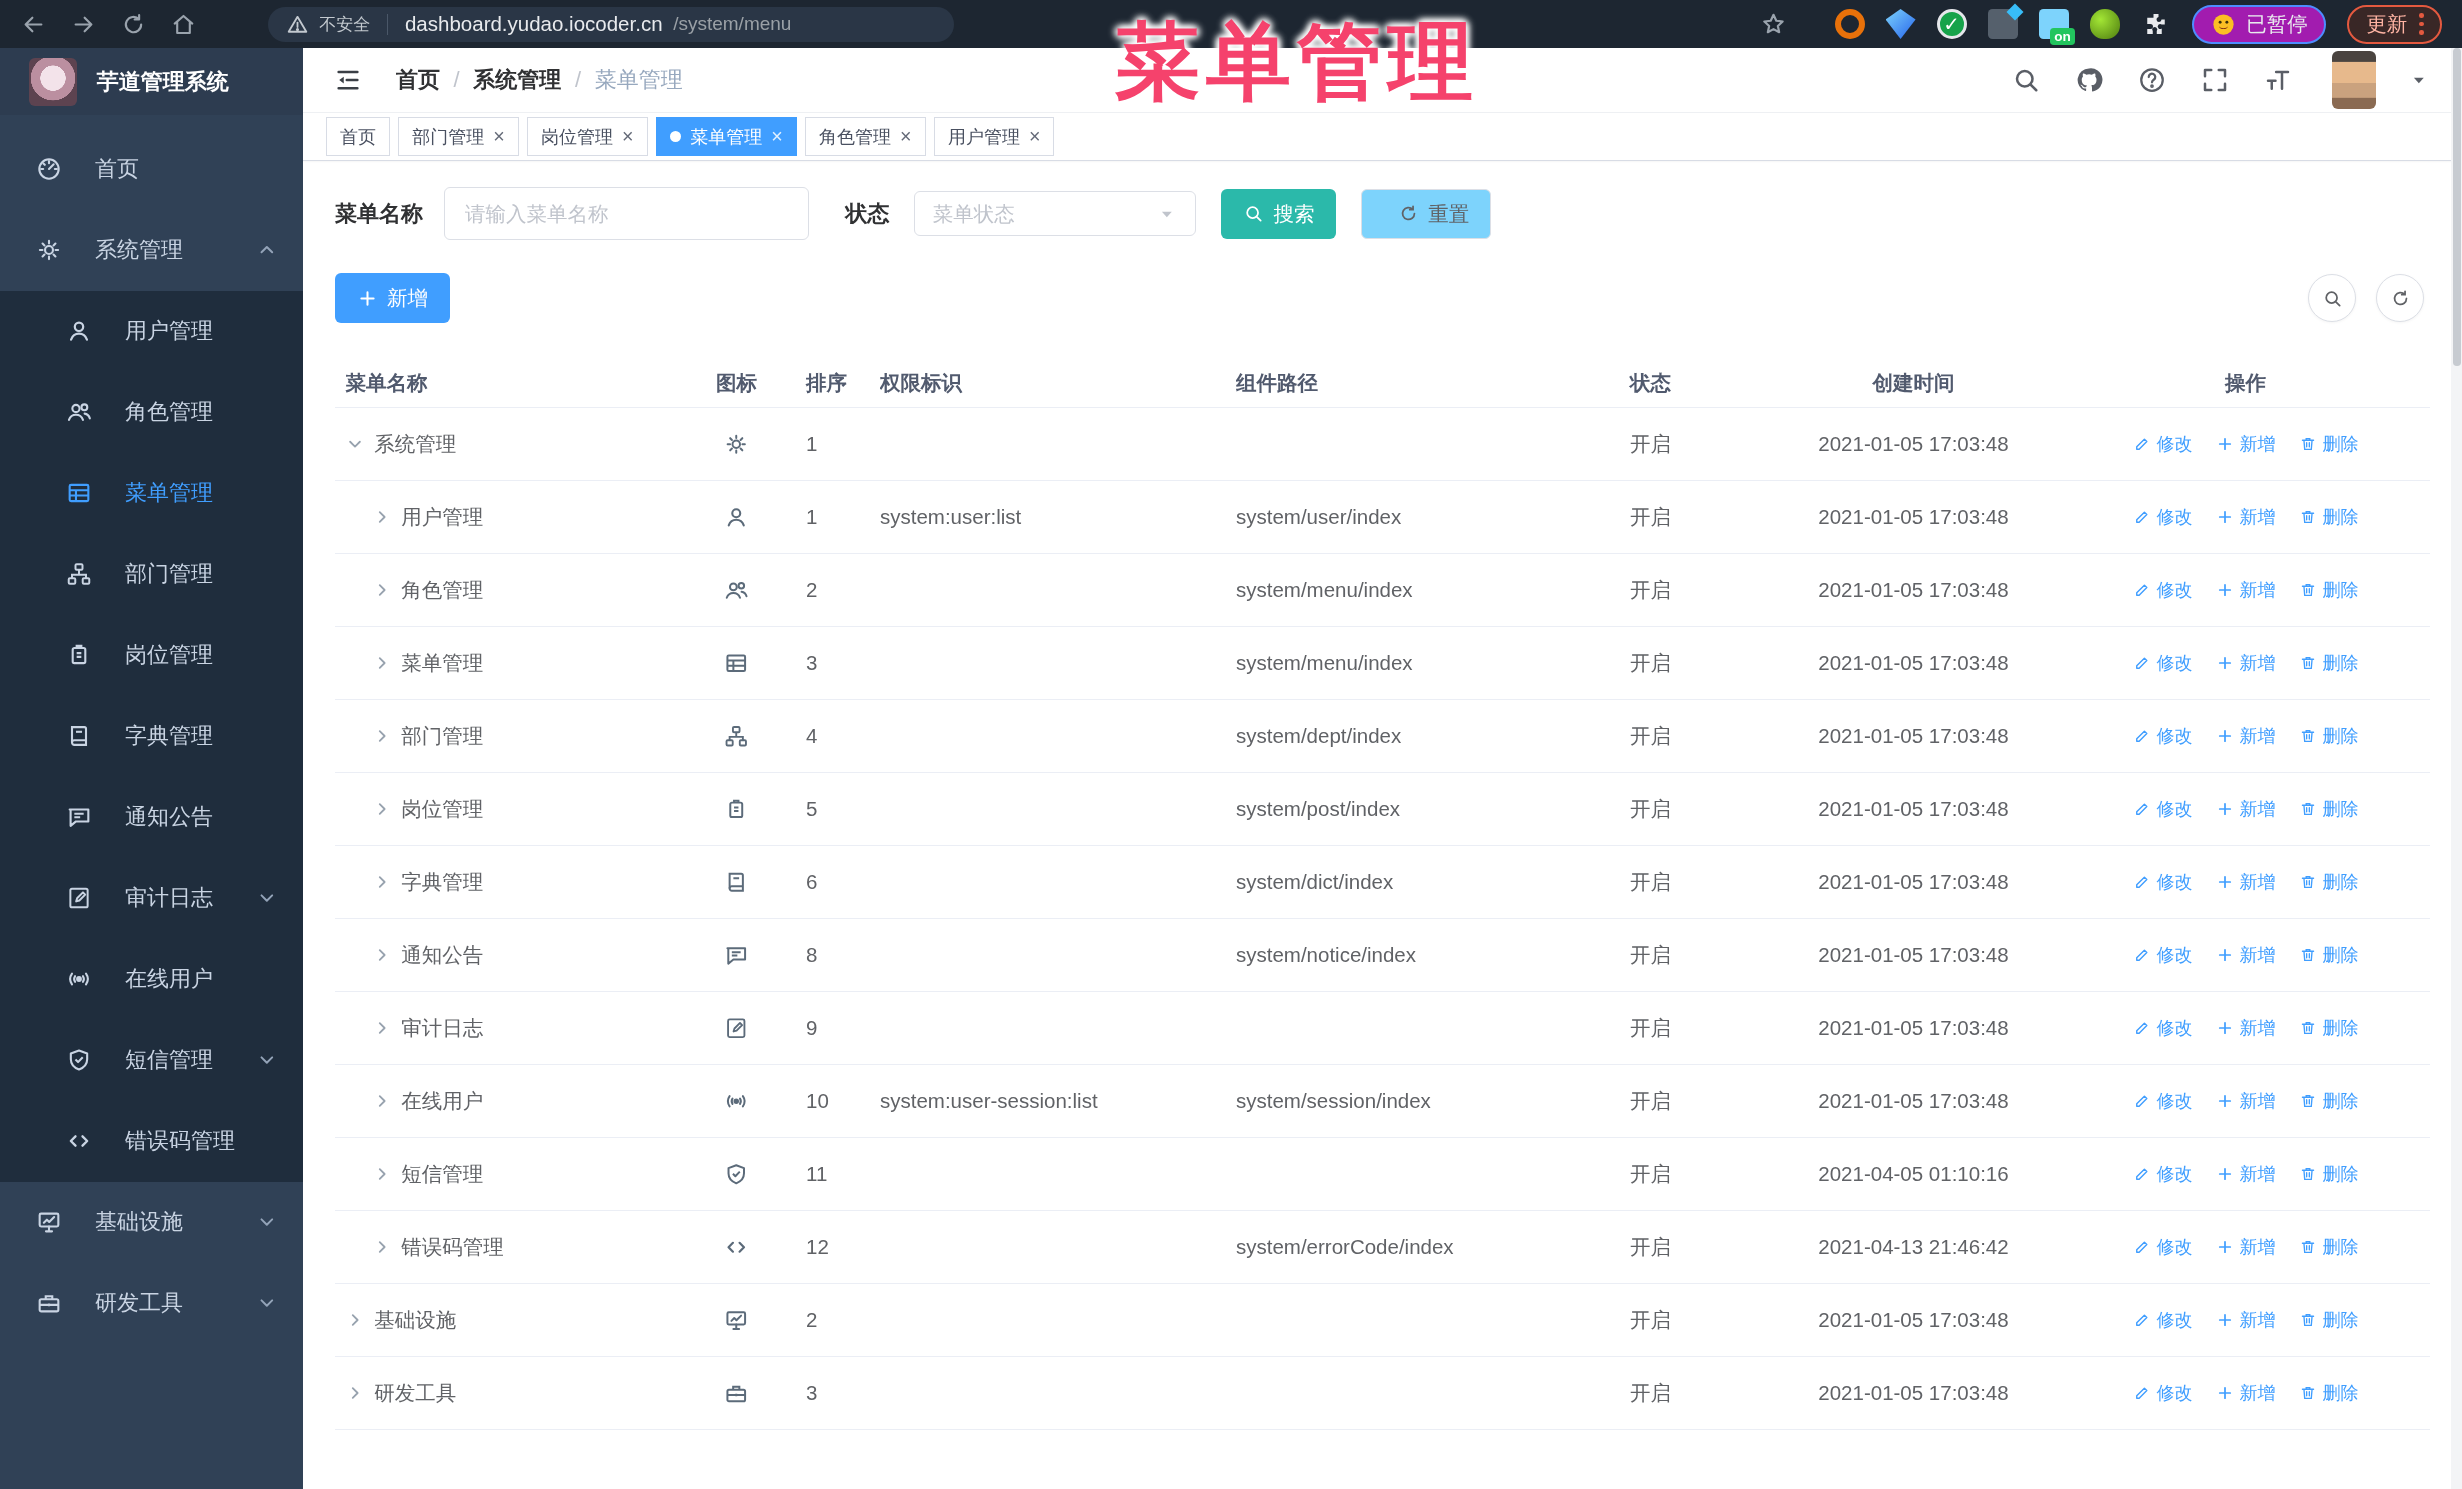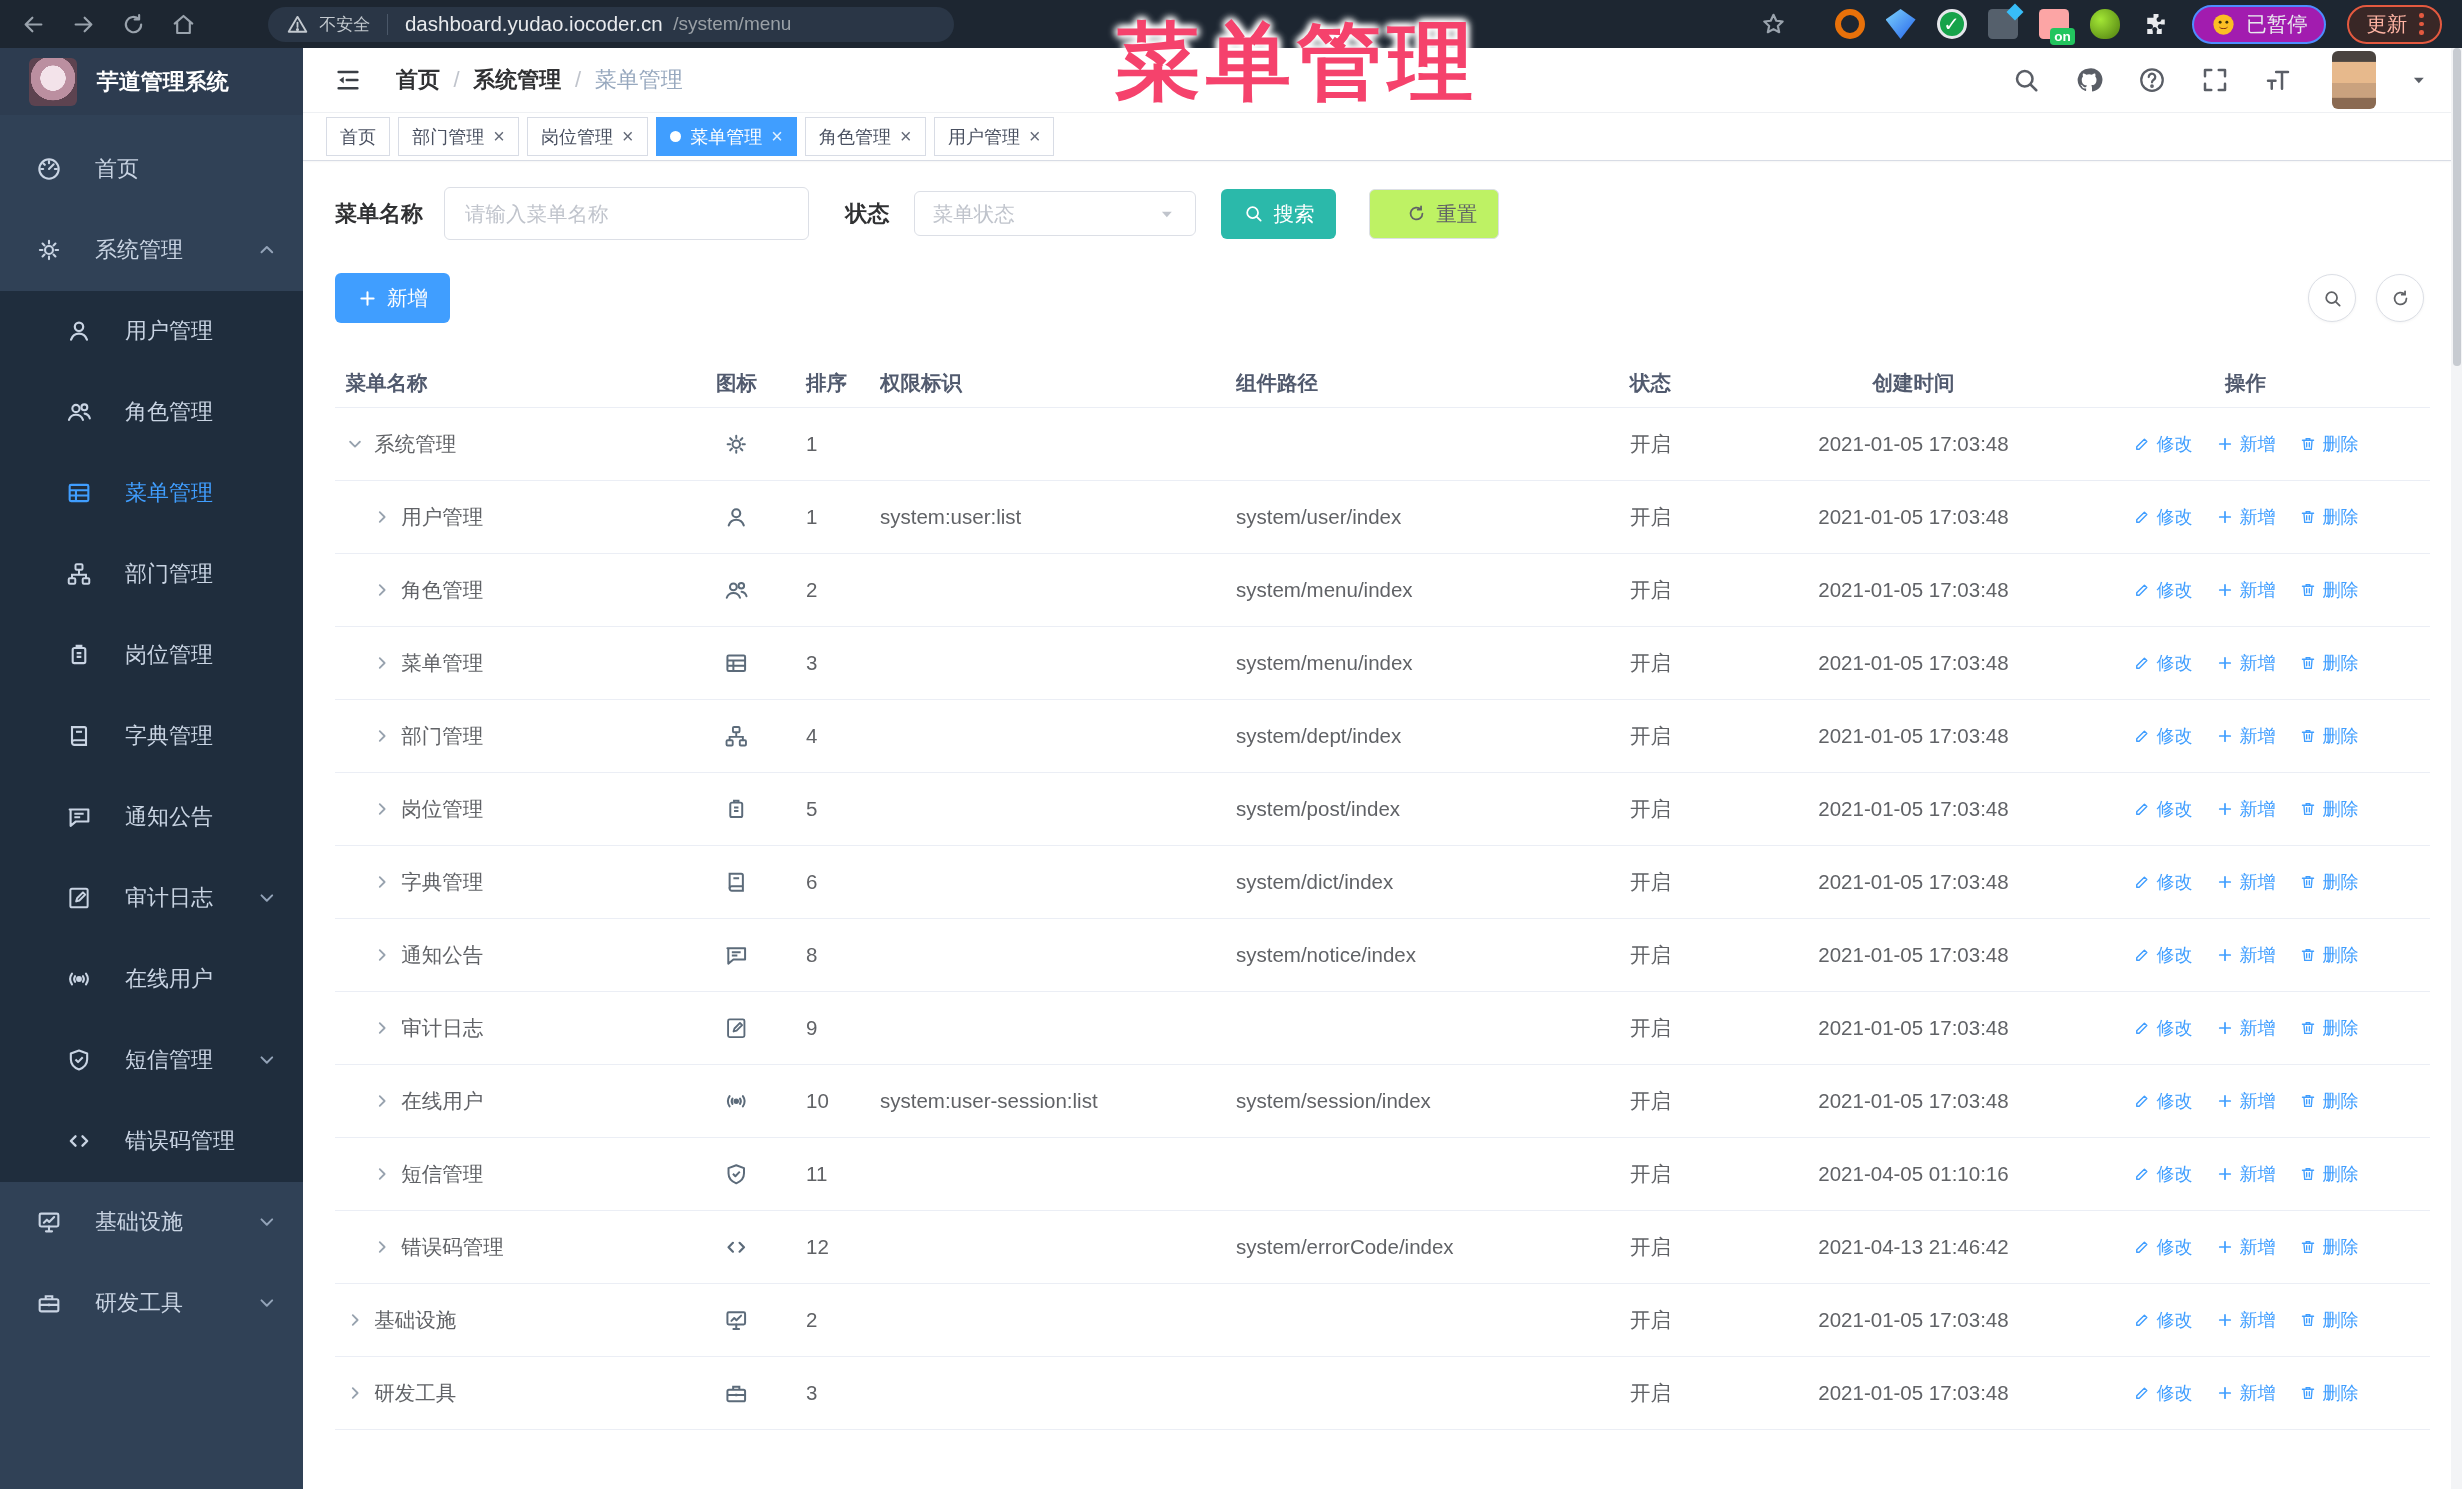--- a/index.html
+++ b/index.html
@@ -20,21 +20,21 @@
   .url-sep{width:1.5px;height:21px;background:#4a5768;margin:0 6px;}
   .url-host{font-size:20.5px;color:#e8eaed;}
   .url-path{font-size:19px;color:#9aa0a6;}
   .chrome-right{margin-left:auto;display:flex;align-items:center;gap:21px;}
   .ext{width:30px;height:30px;flex:0 0 auto;position:relative;}
   .ext-ring{border-radius:50%;border:6.8px solid #e8710a;}
   .ext-gem{background:linear-gradient(135deg,#7dd3fc,#2563eb);clip-path:polygon(50% 0,100% 35%,50% 100%,0 35%);}
   .ext-check{border-radius:50%;background:#16a34a;border:3px solid #e5e7eb;color:#fff;font-size:19.7px;font-weight:700;display:flex;align-items:center;justify-content:center;}
   .ext-cols{background:#55606c;border-radius:4.5px;}
   .ext-cols:after{content:"";position:absolute;right:-3px;top:-3px;width:12px;height:12px;background:#38bdf8;transform:rotate(45deg);}
-  .ext-on{background:#fca5a5;border-radius:4.5px;}
+  .ext-on{background:#7dd3fc;border-radius:4.5px;}
   .on-badge{position:absolute;right:-6px;bottom:-6px;background:#22c55e;color:#fff;font-size:13.6px;font-weight:700;border-radius:3.8px;padding:0.8px 3.8px;}
   .ext-bug{border-radius:50% 50% 45% 45%;background:radial-gradient(circle at 35% 35%,#a3e635,#4d7c0f);}
   .ext-puzzle{color:#e8eaed;}
   .pill{height:39px;border-radius:19.7px;display:flex;align-items:center;gap:9px;padding:0 16.7px;font-size:20.5px;}
   .pill-paused{border:2.3px solid #4e8cff;background:#a21caf;color:#e8eaed;}
   .emoji{width:27px;height:27px;}
   .pill-update{border:2.3px solid #e4593f;background:#392726;color:#ffb4a3;gap:12px;}
   .vdots{display:flex;flex-direction:column;gap:3.8px;}
   .vdots i{width:4.5px;height:4.5px;border-radius:50%;background:#e4593f;}
   .star-ic{width:29px;height:29px;color:#9aa3ad;margin-right:26px;}
@@ -81,21 +81,21 @@
   .filter-row{display:flex;align-items:center;gap:16.7px;}
   .f-label{font-size:22px;color:#303133;font-weight:600;margin-right:4.5px;}
   .f-input{width:365px;height:53px;border:0.8px solid #dcdfe6;border-radius:6px;font-size:20.5px;padding:0 19.7px;color:#606266;outline:none;background:#fff;}
   .f-input::placeholder{color:#c0c4cc;}
   .f-select{width:282px;height:45px;border:0.8px solid #dcdfe6;border-radius:6px;display:flex;align-items:center;justify-content:space-between;padding:0 18px;margin-left:3px;cursor:pointer;background:#fff;}
   .f-select .ph{font-size:20.5px;color:#c0c4cc;}
   .sel-caret{width:19.7px;height:19.7px;color:#c0c4cc;}
   .btn{height:50px;border-radius:6px;display:inline-flex;align-items:center;gap:9px;padding:0 21px;font-size:20.5px;cursor:pointer;border:0.8px solid transparent;}
   .btn .b-ic{width:21px;height:21px;}
   .btn-search{background:var(--teal);color:#fff;margin-left:9px;}
-  .btn-reset{background:#bef264;color:#606266;border-color:#dcdfe6;margin-left:16px;padding-left:36px;}
+  .btn-reset{background:#7dd3fc;color:#606266;border-color:#dcdfe6;margin-left:8px;padding-left:36px;}
   .add-row{margin-top:33px;display:flex;align-items:center;justify-content:space-between;}
   .btn-add{background:var(--primary);color:#fff;}
   .round-btns{display:flex;gap:19.7px;margin-right:6px;}
   .rbtn{width:48px;height:48px;border-radius:50%;border:0.8px solid #dcdfe6;background:#fff;display:flex;align-items:center;justify-content:center;color:#606266;cursor:pointer;box-shadow:0 0.8px 3px rgba(0,0,0,.05);}
   .rbtn .ic2{width:21px;height:21px;}
 
   
   .table{margin-top:35px;}
   .grid8{display:grid;grid-template-columns:356px 91px 98px 356px 371px 159px 295px 1fr;align-items:center;}
   .thead{height:50px;border-bottom:0.8px solid #ebeef5;font-size:20.5px;font-weight:700;color:#515a6e;}

